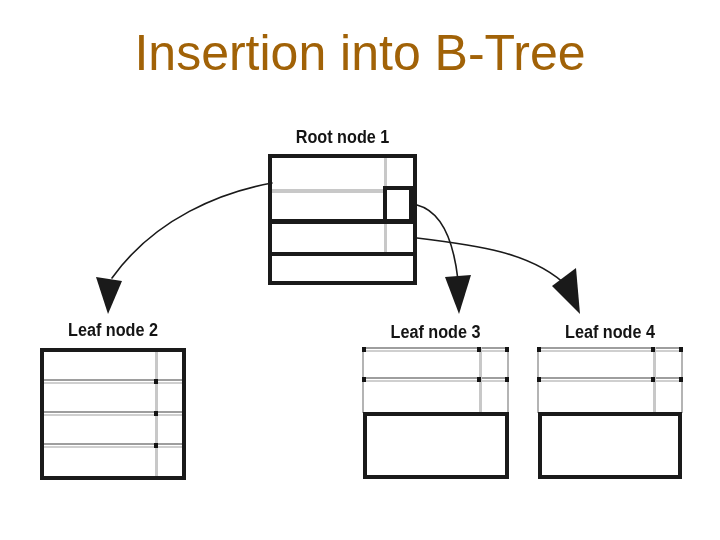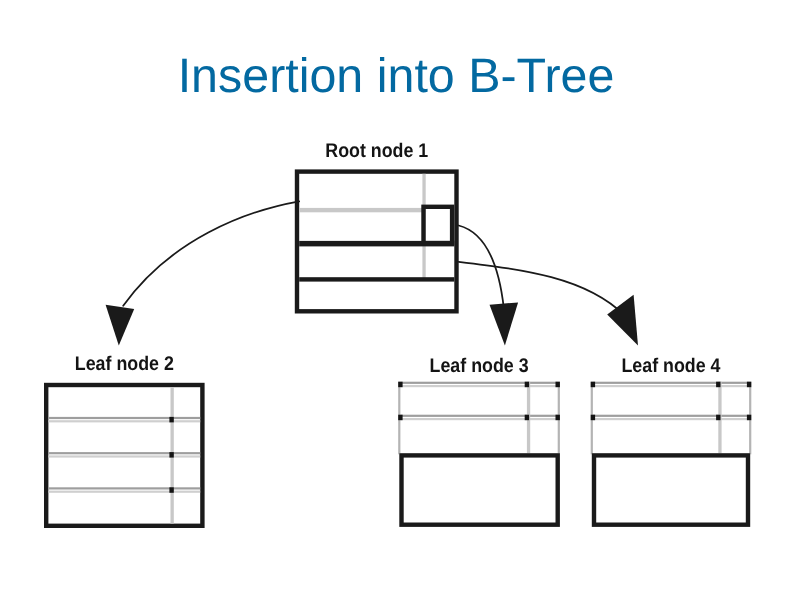--- a/index.html
+++ b/index.html
@@ -1,22 +1,22 @@
 <!DOCTYPE html>
 <html><head>
 <meta charset="utf-8">
 <style>
   html,body{margin:0;padding:0;background:#ffffff;}
   .slide{
     position:relative;width:720px;height:540px;background:#ffffff;
     font-family:"Liberation Sans",sans-serif;overflow:hidden;
   }
   .title{
-    position:absolute;left:0;top:48px;width:720px;text-align:center;
-    font-size:44px;line-height:1;color:#0369a1;letter-spacing:0;
+    position:absolute;left:0;top:28px;width:720px;text-align:center;
+    font-size:50px;line-height:1;color:#a16207;letter-spacing:0;
   }
   .node-label{
     position:absolute;text-align:center;font-weight:700;font-size:18px;
     color:#141414;transform:scaleX(0.9);transform-origin:50% 50%;
     white-space:nowrap;
   }
   .box{position:absolute;box-sizing:border-box;border:4px solid #1a1a1a;background:#ffffff;}
   .inner{position:absolute;inset:0;}
   .blk{position:absolute;background:#1a1a1a;}
   .gray-band{position:absolute;background:#c8c8c8;}

